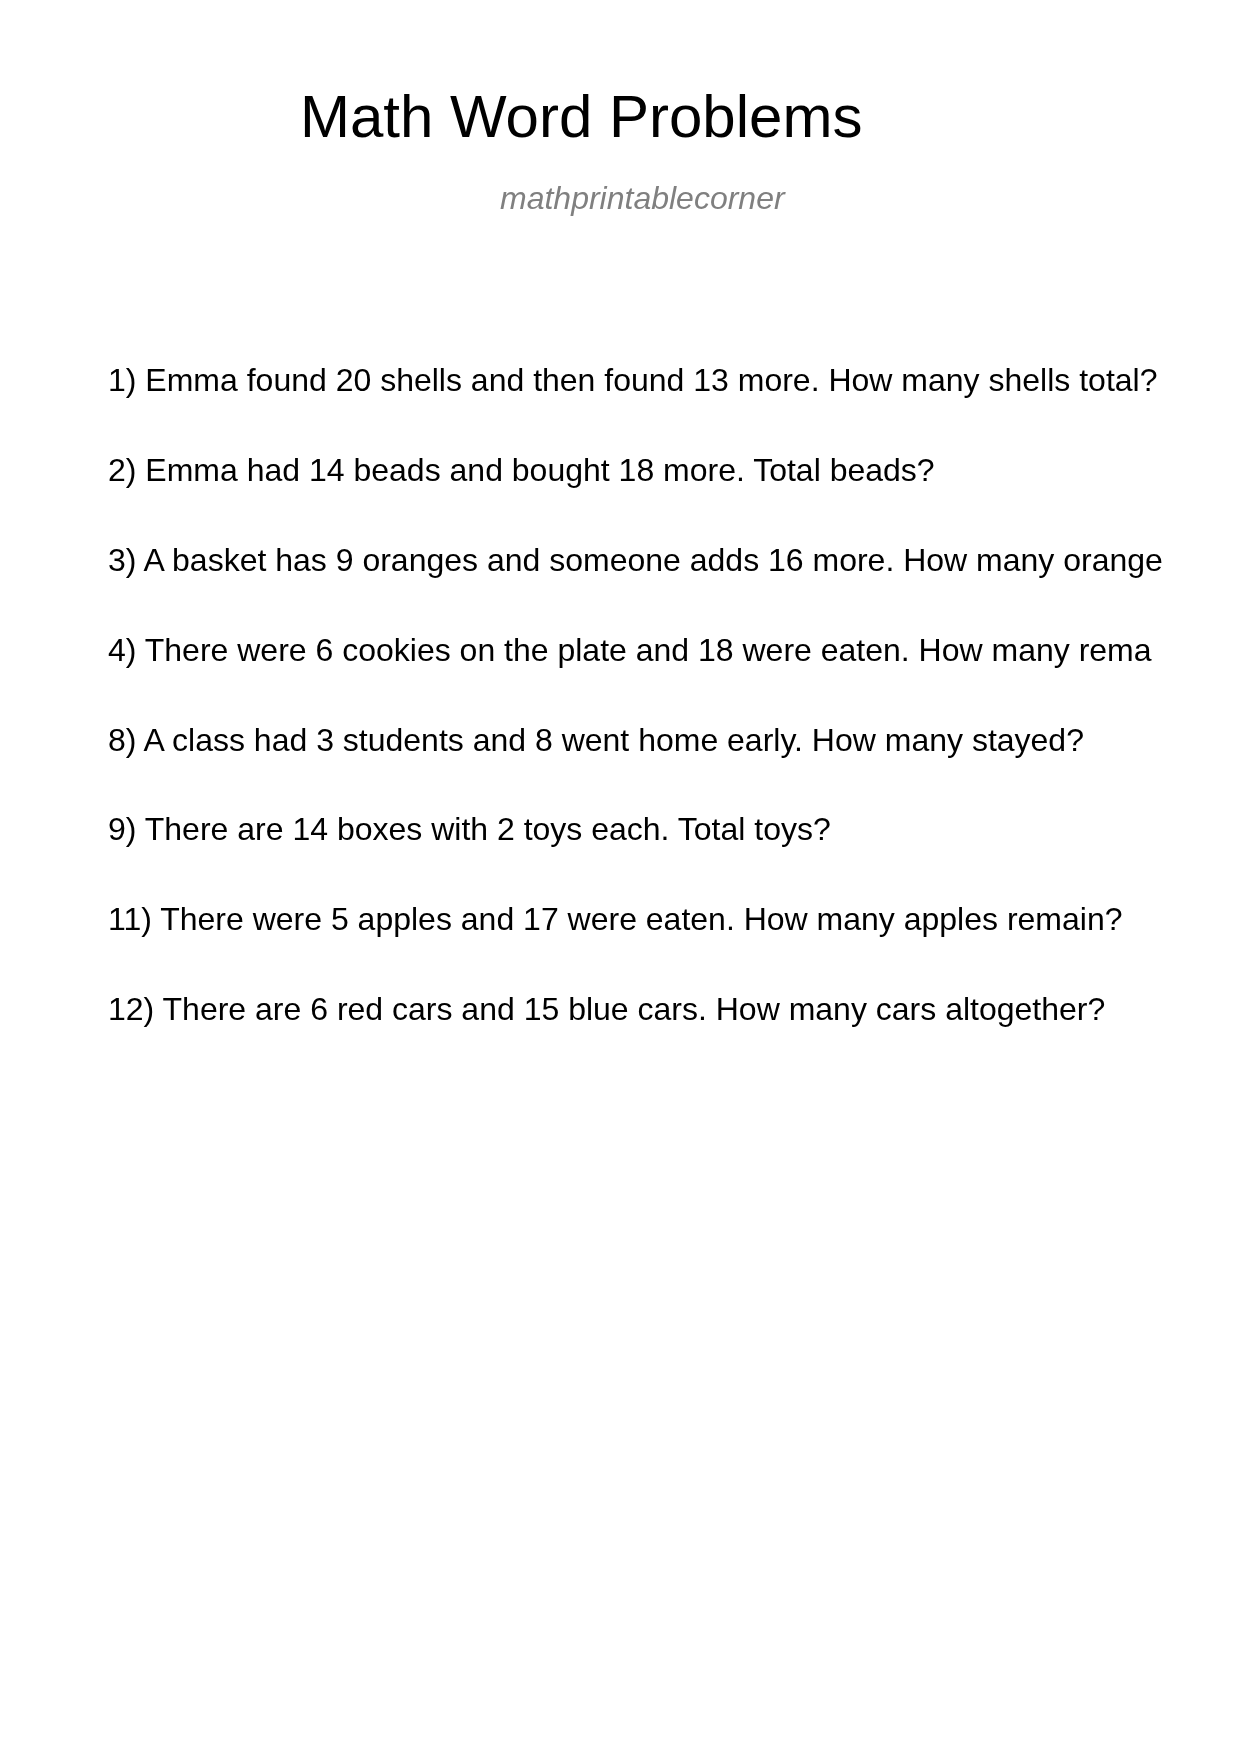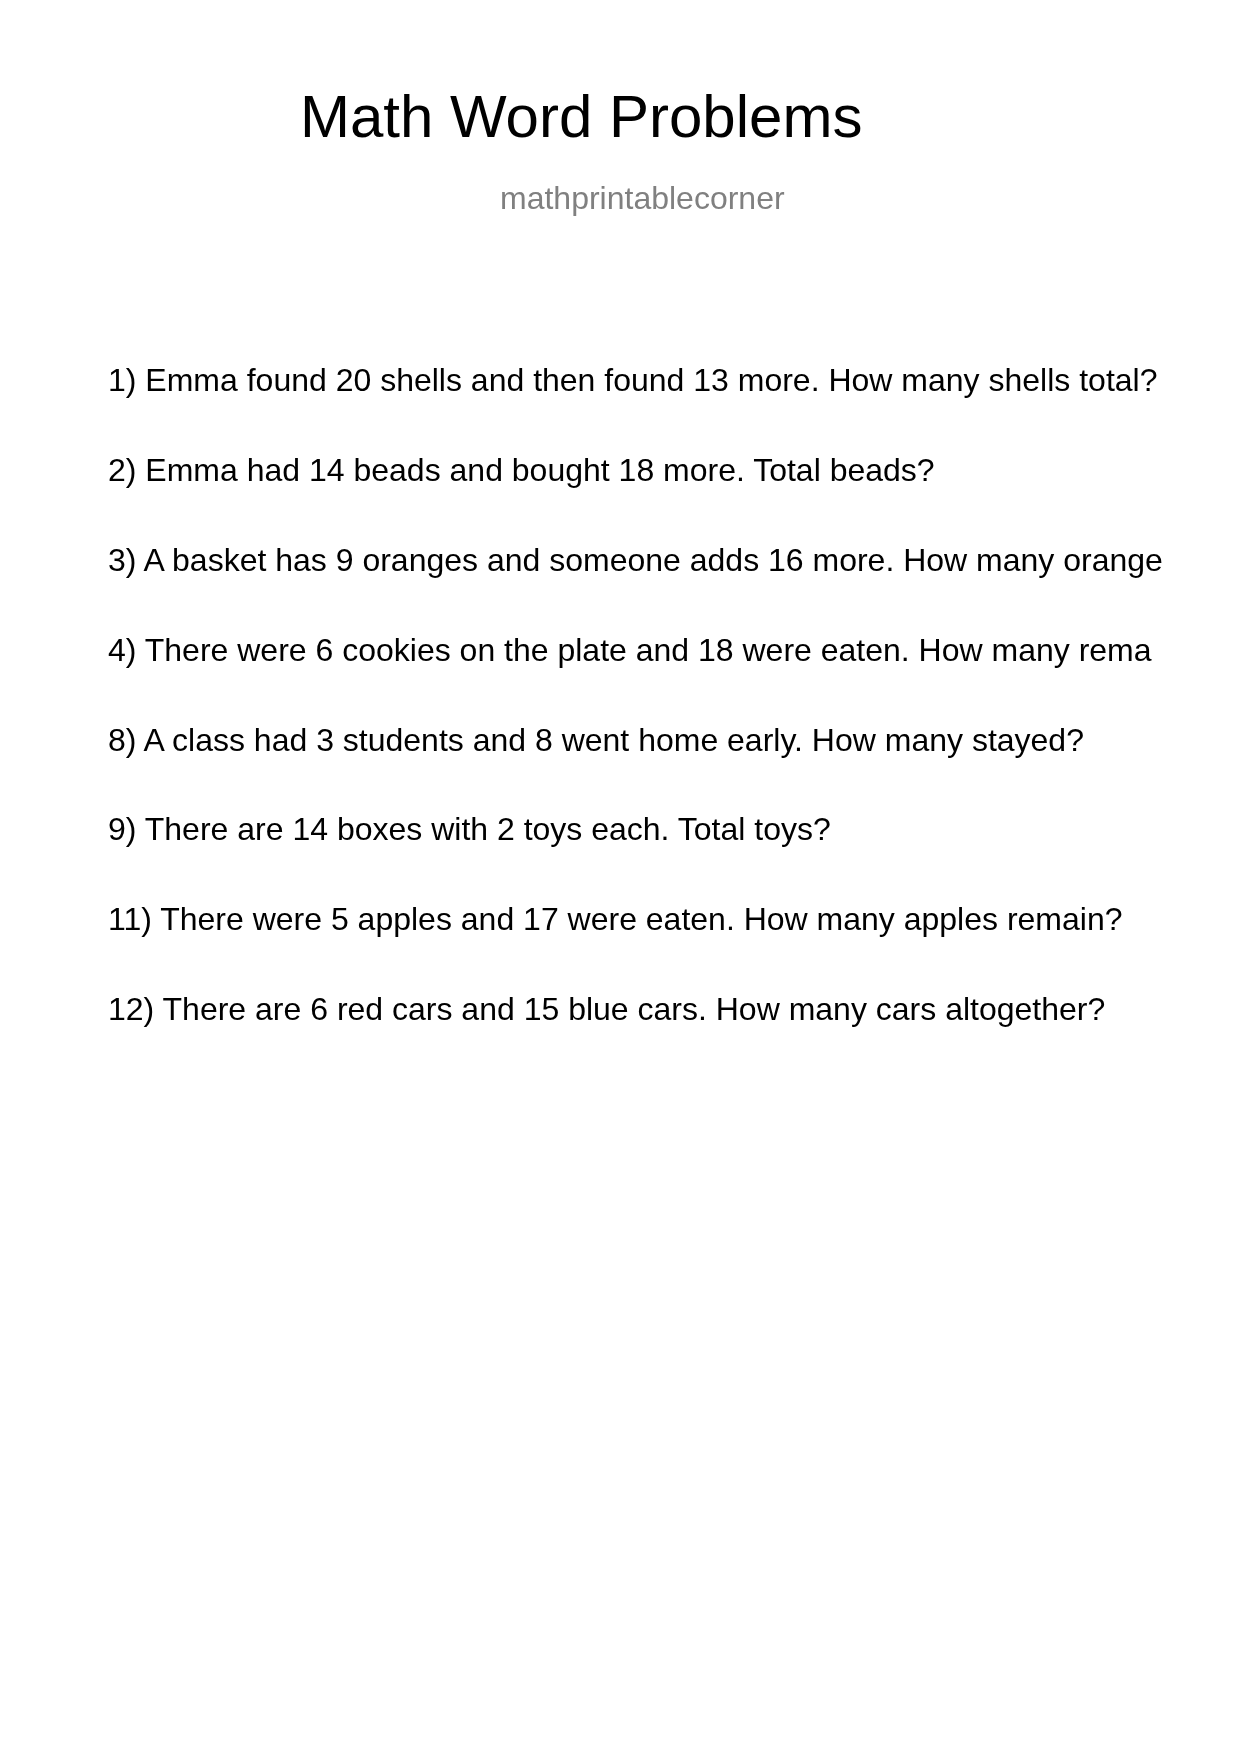--- a/index.html
+++ b/index.html
@@ -35,20 +35,21 @@
       font-weight: normal;
     }
     .subtitle {
       position: absolute;
       left: 500px;
       top: 178px;
       font-size: 32px;
       line-height: 40px;
       white-space: nowrap;
       color: #808080;
+      font-style: italic;
     }
     .problems {
       position: absolute;
       left: 100px;
       top: 352px;
       width: 1140px;
       margin: 8px;
       padding: 0;
       list-style: none;
       overflow: hidden;

